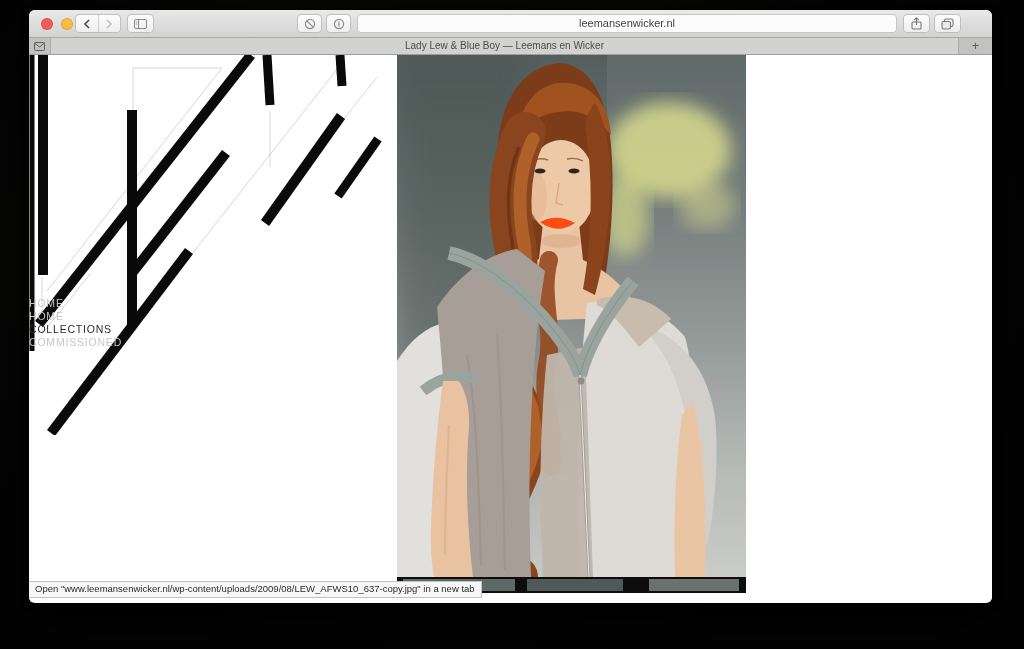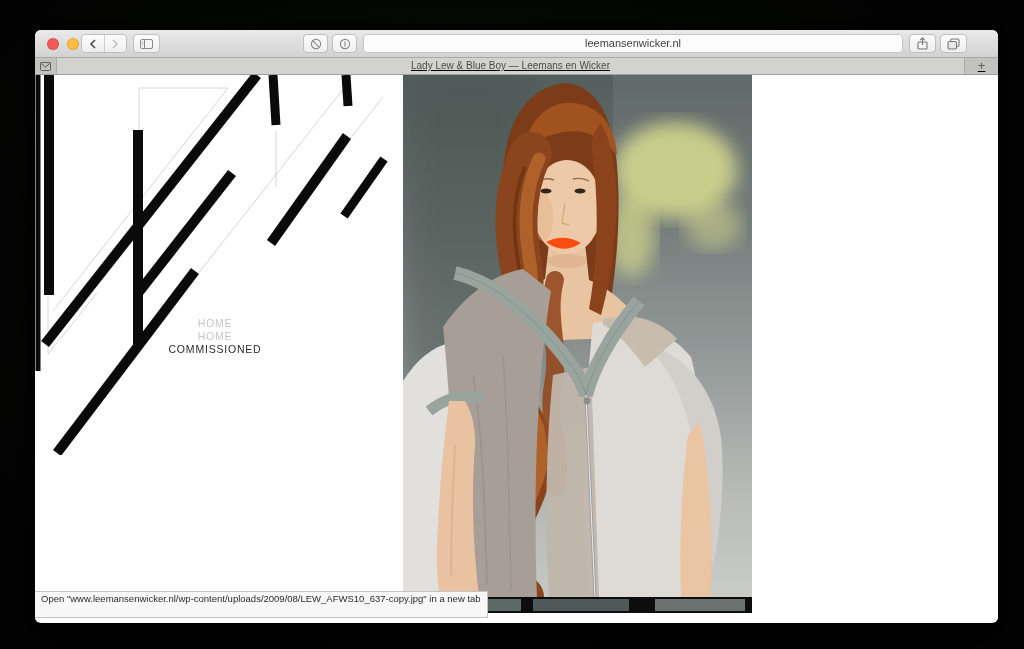--- a/index.html
+++ b/index.html
@@ -1,61 +1,61 @@
 <!DOCTYPE html>
 <html><head>
 <meta charset="utf-8">
 <title>Lady Lew &amp; Blue Boy — Leemans en Wicker</title>
 <style>
   html,body{margin:0;padding:0;background:#000;}
   *{box-sizing:border-box;font-family:"Liberation Sans",sans-serif;}
   .stage{position:relative;width:1024px;height:649px;background:radial-gradient(ellipse at 45% 40%, #0b0e0a 0%, #020302 75%);overflow:hidden;}
-  .window{position:absolute;left:35px;top:10px;width:963px;height:593px;border-radius:6px;overflow:hidden;
-          background:#fff;box-shadow:0 22px 55px rgba(0,0,0,.9), 0 2px 8px rgba(0,0,0,.6);margin-top:20px;}
+  .window{position:absolute;left:29px;top:10px;width:963px;height:593px;border-radius:6px;overflow:hidden;
+          background:#fff;box-shadow:0 22px 55px rgba(0,0,0,.9), 0 2px 8px rgba(0,0,0,.6);}
 
   
   .titlebar{position:relative;height:28px;background:linear-gradient(#e9e9e9,#d2d2d2);border-bottom:1px solid #a9a9a9;}
   .traffic{position:absolute;left:12px;top:8px;display:flex;gap:8px;}
   .t-dot{width:12px;height:12px;border-radius:50%;border:1px solid rgba(0,0,0,.12);}
   .tb-btn{position:absolute;top:4px;height:19px;border:1px solid #bfbfbf;border-radius:4px;
           background:linear-gradient(#fdfdfd,#eee);display:flex;align-items:center;justify-content:center;}
   .histgroup{left:46px;width:46px;padding:0;}
   .histgroup .half{width:23px;height:100%;display:flex;align-items:center;justify-content:center;}
   .histgroup .half+.half{border-left:1px solid #cfcfcf;}
   .sidebarbtn{left:98px;width:27px;}
   .extbtn1{left:268px;width:25px;}
   .extbtn2{left:297px;width:25px;}
   .urlfield{position:absolute;left:328px;top:4px;width:540px;height:19px;border:1px solid #c6c6c6;border-radius:4px;
             background:#fcfcfc;text-align:center;font-size:11px;line-height:17px;color:#3f3f3f;}
   .sharebtn{left:874px;width:27px;}
   .tabsbtn{left:905px;width:27px;}
 
   
-  .tabbar{display:flex;height:17px;background:#0f766e;border-bottom:1px solid #9e9e9e;text-decoration:underline;}
+  .tabbar{display:flex;height:17px;background:#0f766e;border-bottom:1px solid #9e9e9e;}
   .pinnedtab{width:22px;border-right:1px solid #ababab;background:#c2c2c0;display:flex;align-items:center;justify-content:center;}
   .activetab{flex:1;background:#d2d2d0;text-align:center;font-size:10px;line-height:16px;color:#4c4c4c;
              white-space:nowrap;overflow:hidden;}
   .newtab{width:34px;border-left:1px solid #ababab;background:#c2c2c0;text-align:center;font-size:13px;line-height:15px;color:#5e5e5e;}
 
   
   .content{position:relative;height:547px;background:#fff;overflow:hidden;}
   .logo{position:absolute;left:0;top:0;}
-  .sitenav{position:absolute;left:0;top:242px;width:360px;text-align:center;}
+  .sitenav{position:absolute;left:0;top:242px;width:360px;text-align:left;}
   .nav-item{font-size:10.5px;line-height:13px;letter-spacing:.8px;color:#c6c6c6;cursor:pointer;}
   .nav-item.active{color:#2b2b2b;}
 
   .photo{position:absolute;left:368px;top:0;width:349px;height:522px;overflow:hidden;background:#7d8583;}
   .strip{position:absolute;left:368px;top:522px;width:349px;height:16px;background:#0d0d0d;}
   .strip .blk{position:absolute;top:2px;height:12px;}
   .blk1{left:6px;width:112px;background:#5d6967;}
   .blk2{left:130px;width:96px;background:#4f5a58;}
   .blk3{left:252px;width:90px;background:#6a7270;}
 
   .statusbar{position:absolute;left:0;bottom:4px;background:#f7f7f7;border:1px solid #c2c2c2;border-left:none;
-             font-size:9.5px;line-height:12px;padding:1px 6px 12px 6px;color:#2a2a2a;white-space:nowrap;}
+             font-size:9.5px;line-height:12px;padding:1px 6px 2px 6px;color:#2a2a2a;white-space:nowrap;}
 </style>
 </head>
 <body>
 
 <div class="stage">
   <div class="window">
 
     <div class="titlebar">
       <div class="traffic">
         <div class="t-dot" style="background: rgb(247, 91, 87);"></div>
@@ -149,21 +149,22 @@
           <line x1="238" y1="0" x2="241" y2="50" stroke-width="9"></line>
           <line x1="311" y1="0" x2="313" y2="31" stroke-width="9"></line>
           <line x1="312" y1="61" x2="236" y2="168" stroke-width="10"></line>
           <line x1="349" y1="84" x2="309" y2="141" stroke-width="9"></line>
         </g>
       </svg>
 
       <nav class="sitenav">
         <div class="nav-item">HOME</div>
         <div class="nav-item">HOME</div>
-        <div class="nav-item active">COMMISSIONED</div>
+        <div class="nav-item active">COLLECTIONS</div>
+        <div class="nav-item">COMMISSIONED</div>
       </nav>
 
       <div class="photo">
         <svg width="349" height="522" viewBox="0 0 349 522">
           <defs>
             <linearGradient id="bgGrad" x1="0" y1="0" x2="0" y2="1">
               <stop offset="0" stop-color="#545f5d"></stop>
               <stop offset=".3" stop-color="#6d7674"></stop>
               <stop offset=".55" stop-color="#8d9492"></stop>
               <stop offset=".8" stop-color="#b2b6b3"></stop>

